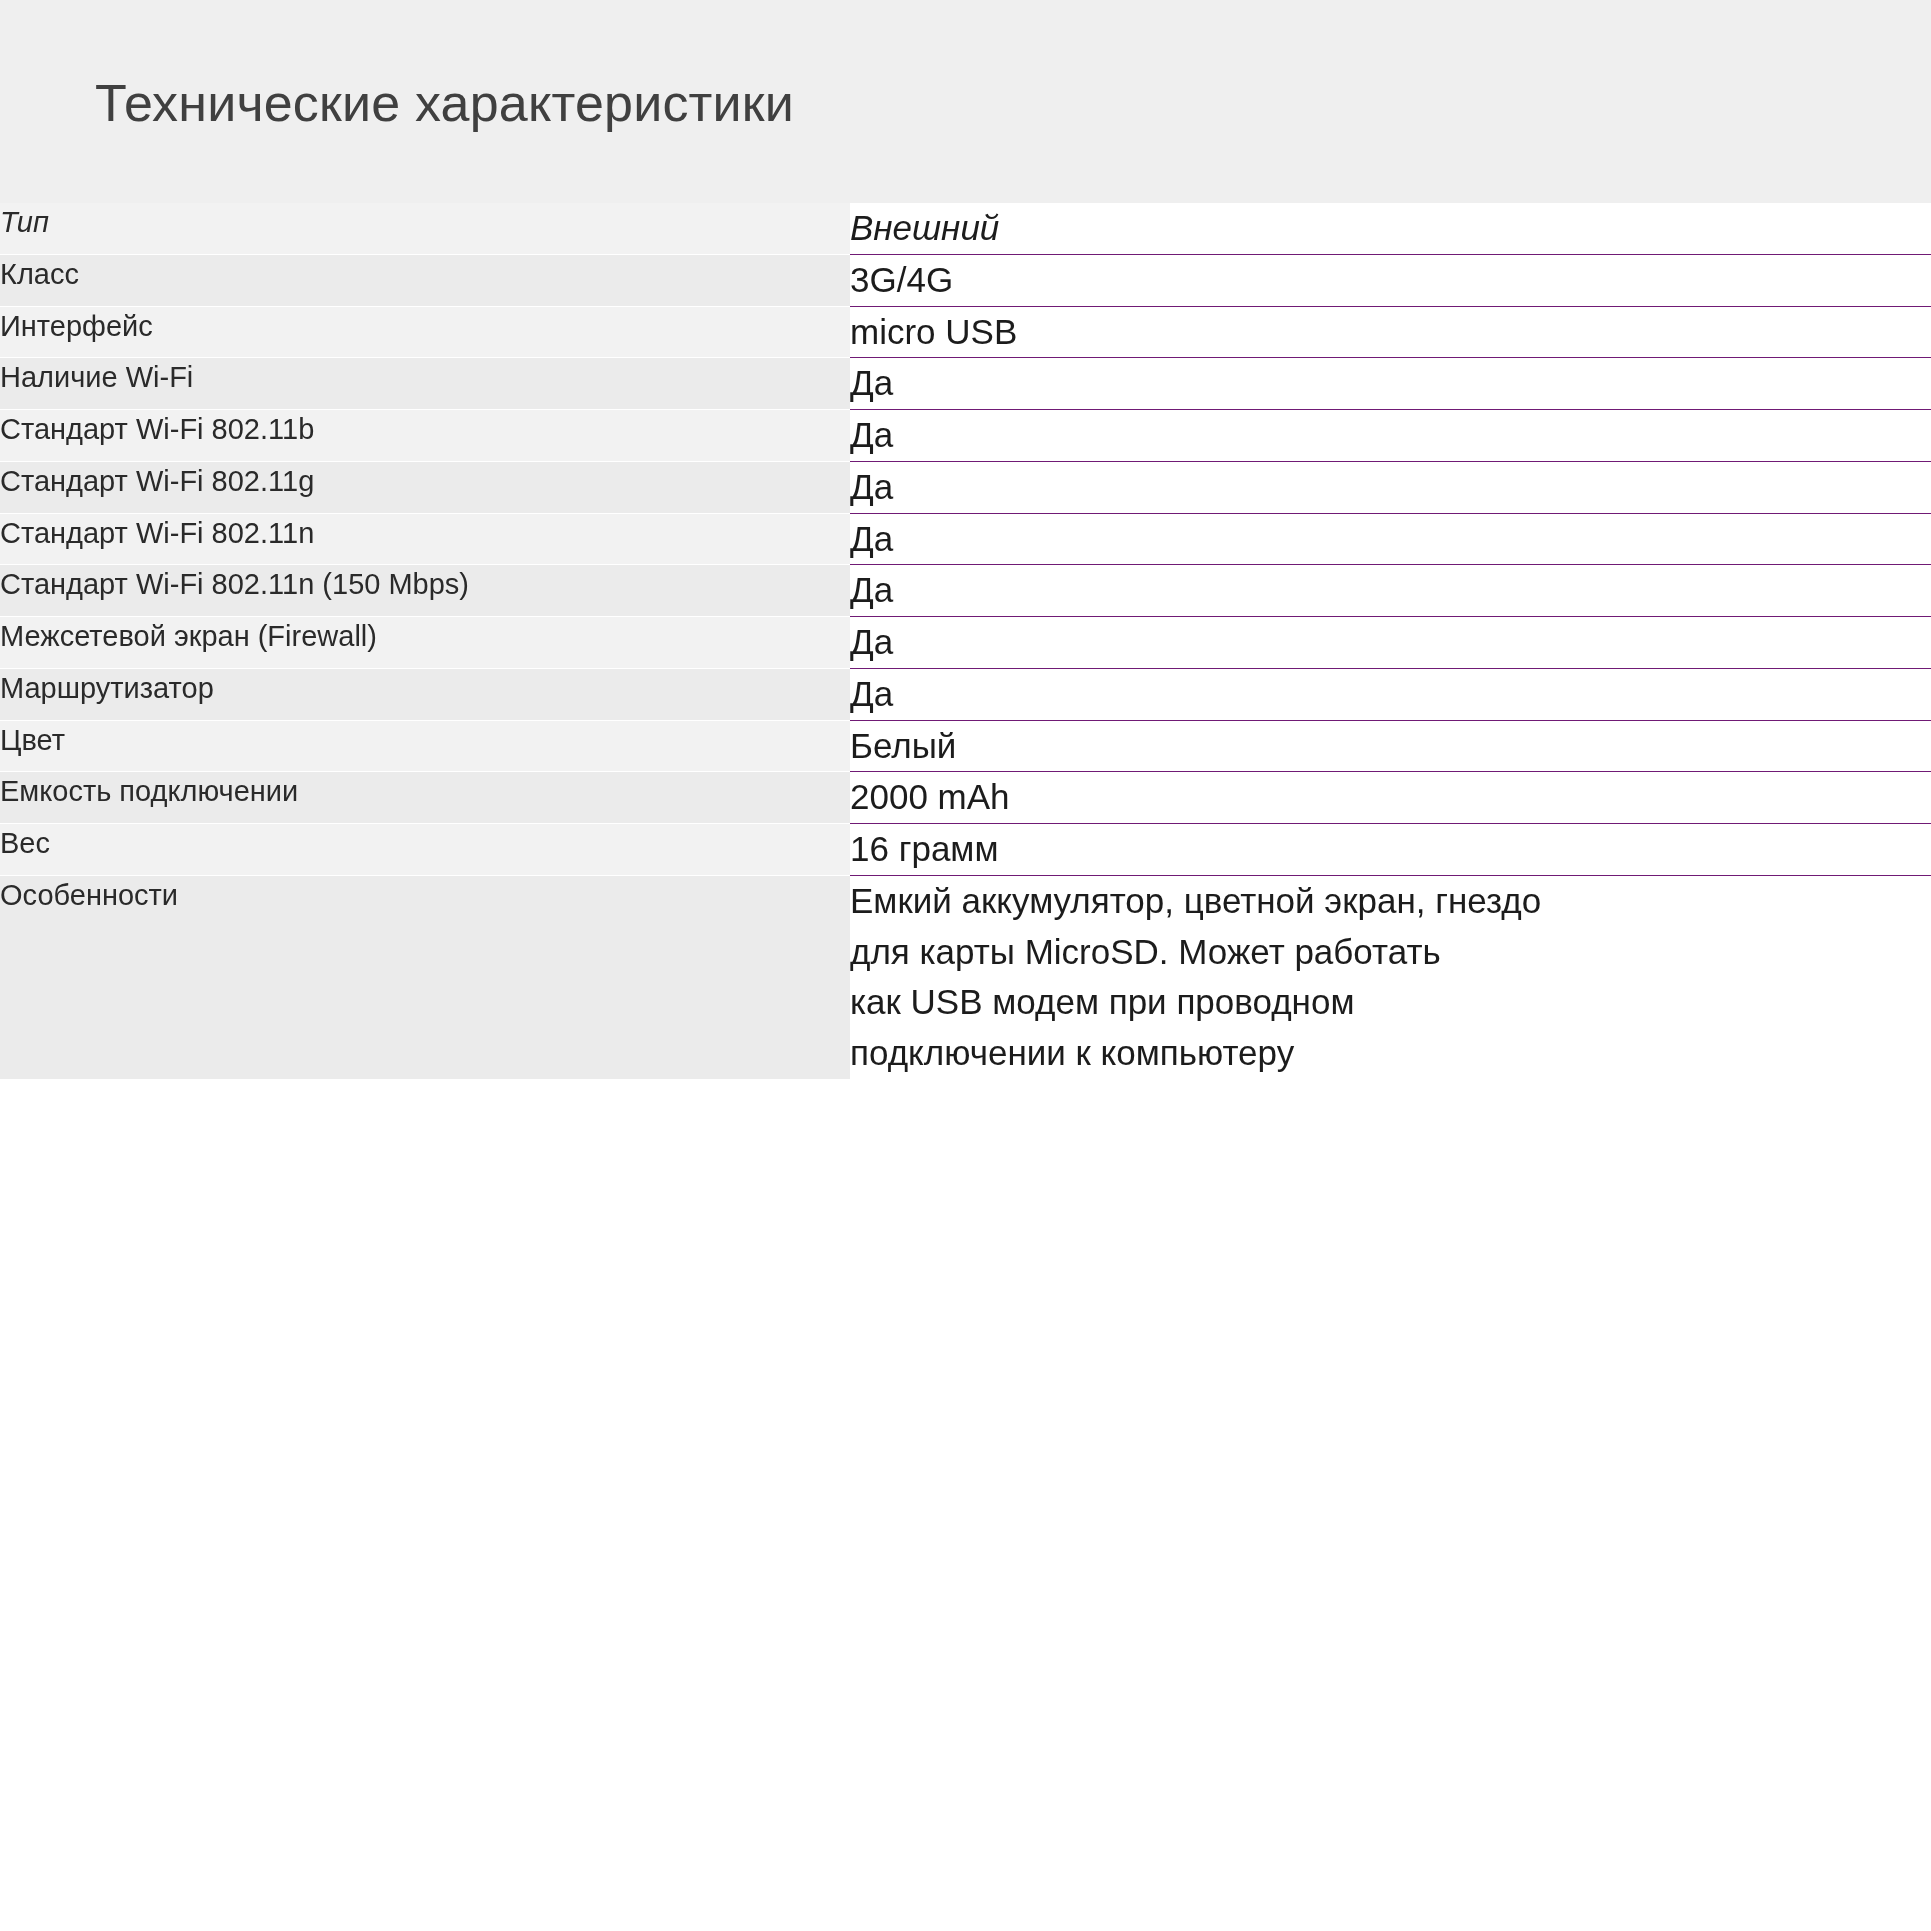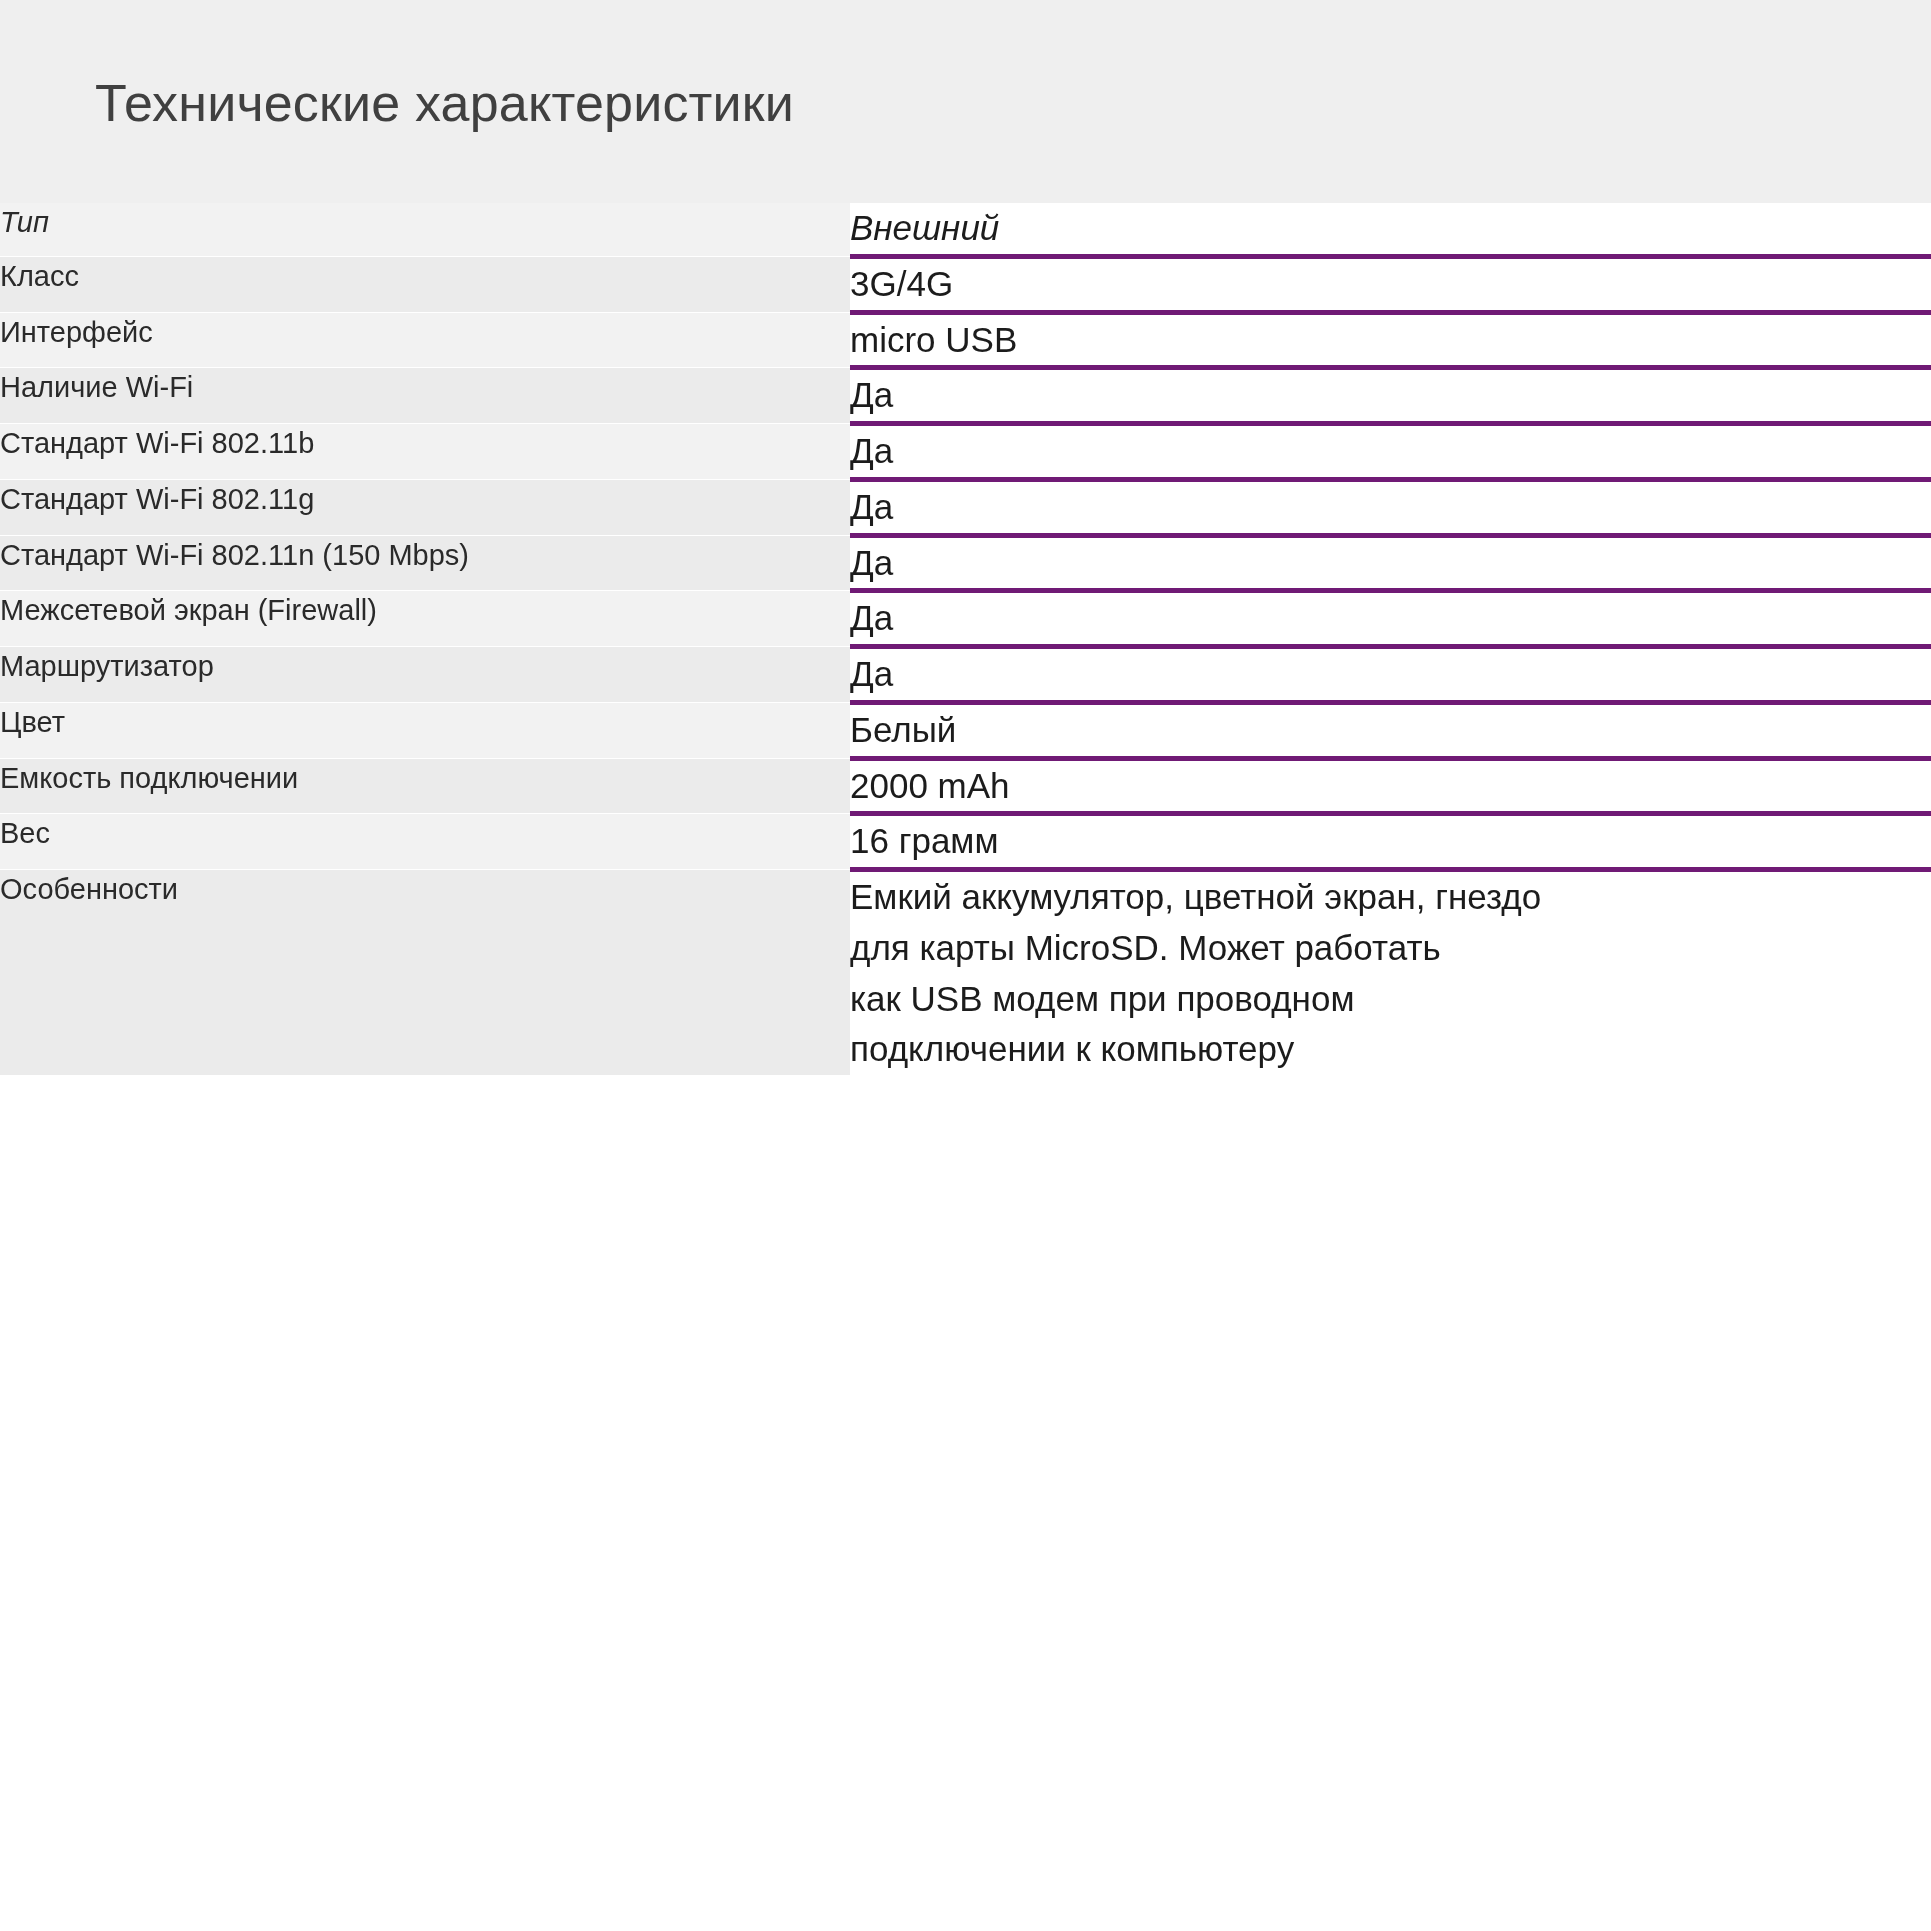--- a/index.html
+++ b/index.html
@@ -80,21 +80,21 @@
   .spec-table tr:first-child td {
     border-top: none;
     font-style: italic;
   }
 
   
   .spec-table tr + tr td.cell-label {
     border-top: 1px solid #ffffff;
   }
   .spec-table tr + tr td.cell-value {
-    border-top: 5px solid #701a75;
+    border-top: 1px solid #701a75;
   }
 </style>
 </head>
 <body>
 
 <div class="page">
 
   <div class="spec-header">
     <h1 class="spec-title">Технические характеристики</h1>
   </div>
@@ -122,20 +122,24 @@
           <td class="cell-value">Да</td>
         </tr>
         <tr>
           <td class="cell-label">Стандарт Wi-Fi 802.11b</td>
           <td class="cell-value">Да</td>
         </tr>
         <tr class="alt">
           <td class="cell-label">Стандарт Wi-Fi 802.11g</td>
           <td class="cell-value">Да</td>
         </tr>
+        <tr>
+          <td class="cell-label">Стандарт Wi-Fi 802.11n</td>
+          <td class="cell-value">Да</td>
+        </tr>
         <tr class="alt">
           <td class="cell-label">Стандарт Wi-Fi 802.11n (150 Mbps)</td>
           <td class="cell-value">Да</td>
         </tr>
         <tr>
           <td class="cell-label">Межсетевой экран (Firewall)</td>
           <td class="cell-value">Да</td>
         </tr>
         <tr class="alt">
           <td class="cell-label">Маршрутизатор</td>

